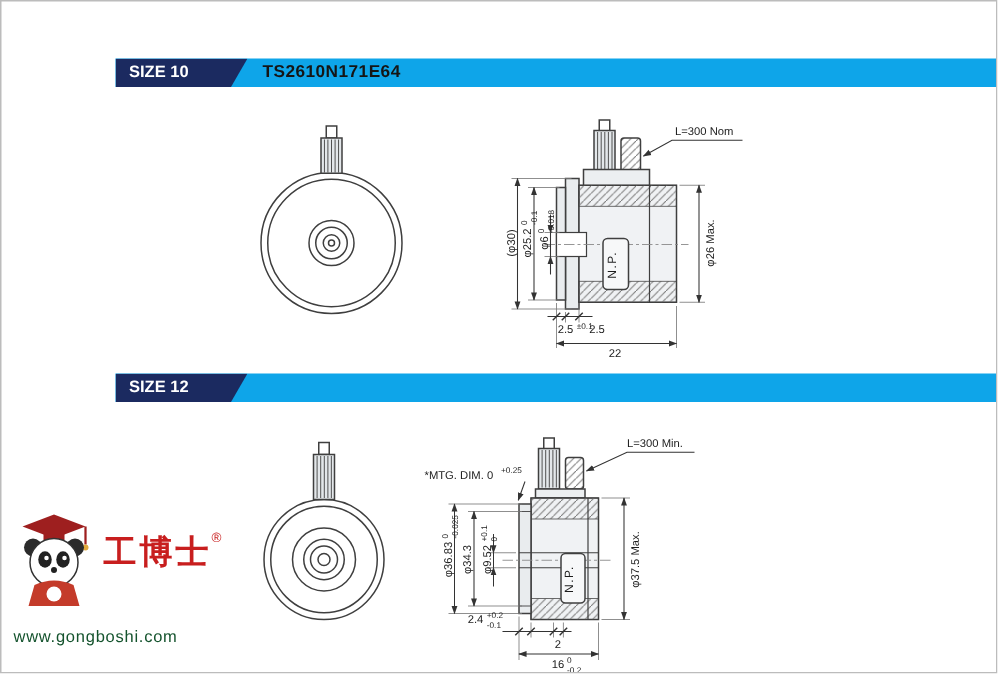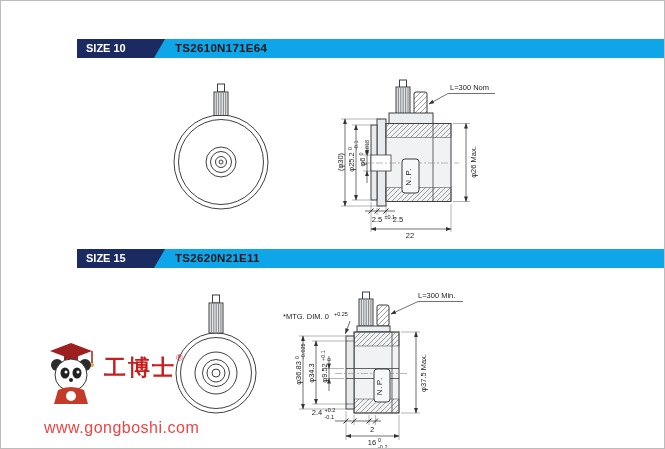--- a/index.html
+++ b/index.html
@@ -13,28 +13,28 @@
           color:#151515;letter-spacing:.3px;text-align:right;}
   svg.draw{position:absolute;}
   .outl{stroke:#3f3f3f;fill:none;stroke-width:1;}
   .dim{font-size:7.5px;fill:#1c1c1c;}
   .tol{font-size:5.5px;fill:#1c1c1c;}
   .np{font-size:8px;fill:#1c1c1c;letter-spacing:1px;}
   .mtg{font-size:7.5px;fill:#1c1c1c;}
   .dimline{stroke:#333;stroke-width:.7;fill:none;}
   .extline{stroke:#777;stroke-width:.55;fill:none;}
   .tick{stroke:#333;stroke-width:1;}
-  .logo{position:absolute;left:8px;top:340px;width:160px;margin-left:35px;}
+  .logo{position:absolute;left:8px;top:340px;width:160px;}
   .logo-row{display:flex;align-items:flex-start;}
   .logo-right{margin-left:6px;margin-top:12px;}
   .brand{font-size:22px;font-weight:bold;color:#c81e1e;letter-spacing:2px;}
   .reg{font-size:9px;color:#c81e1e;vertical-align:top;}
   .tagline-box{margin-top:6px;border:1px solid #c81e1e;color:#c81e1e;font-size:11px;
           letter-spacing:3px;padding:1px 6px;display:inline-block;}
-  .logo-url{margin-top:14px;font-size:16px;color:#ef4444;letter-spacing:.5px;}
+  .logo-url{margin-top:14px;font-size:11px;color:#14532d;letter-spacing:.5px;}
 </style>
 </head>
 <body>
 
 <div class="canvas">
 
   <div class="hbar" style="top:38px">
     <div class="navy">SIZE 10</div>
     <span class="pn">TS2610N171E64</span>
   </div>
@@ -137,22 +137,21 @@
       </g>
       <text class="dim" x="369" y="163" text-anchor="middle">2.5</text>
 
       <line class="extline" x1="422" y1="145" x2="422" y2="173"></line>
       <line class="dimline" x1="342" y1="170" x2="422" y2="170" marker-start="url(#arw1)" marker-end="url(#arw1)"></line>
       <text class="dim" x="381" y="179" text-anchor="middle">22</text>
     </g>
   </svg>
 
   <div class="hbar" style="top:248px">
-    <div class="navy">SIZE 15</div>
-    <span class="pn">TS2620N21E11</span>
+    <div class="navy">SIZE 12</div>
   </div>
 
   <svg class="draw" style="left:28px;top:268px" width="610" height="180" viewBox="0 0 610 180">
     <defs>
       <pattern id="hch2" width="5" height="5" patternUnits="userSpaceOnUse">
         <path d="M0,5 L5,0" stroke="#7a7a7a" stroke-width="0.7"></path>
       </pattern>
       <marker id="arw2" viewBox="0 0 10 10" refX="9" refY="5" markerWidth="8" markerHeight="8" orient="auto-start-reverse">
         <path d="M0,1.5 L10,5 L0,8.5 z" fill="#333"></path>
       </marker>

